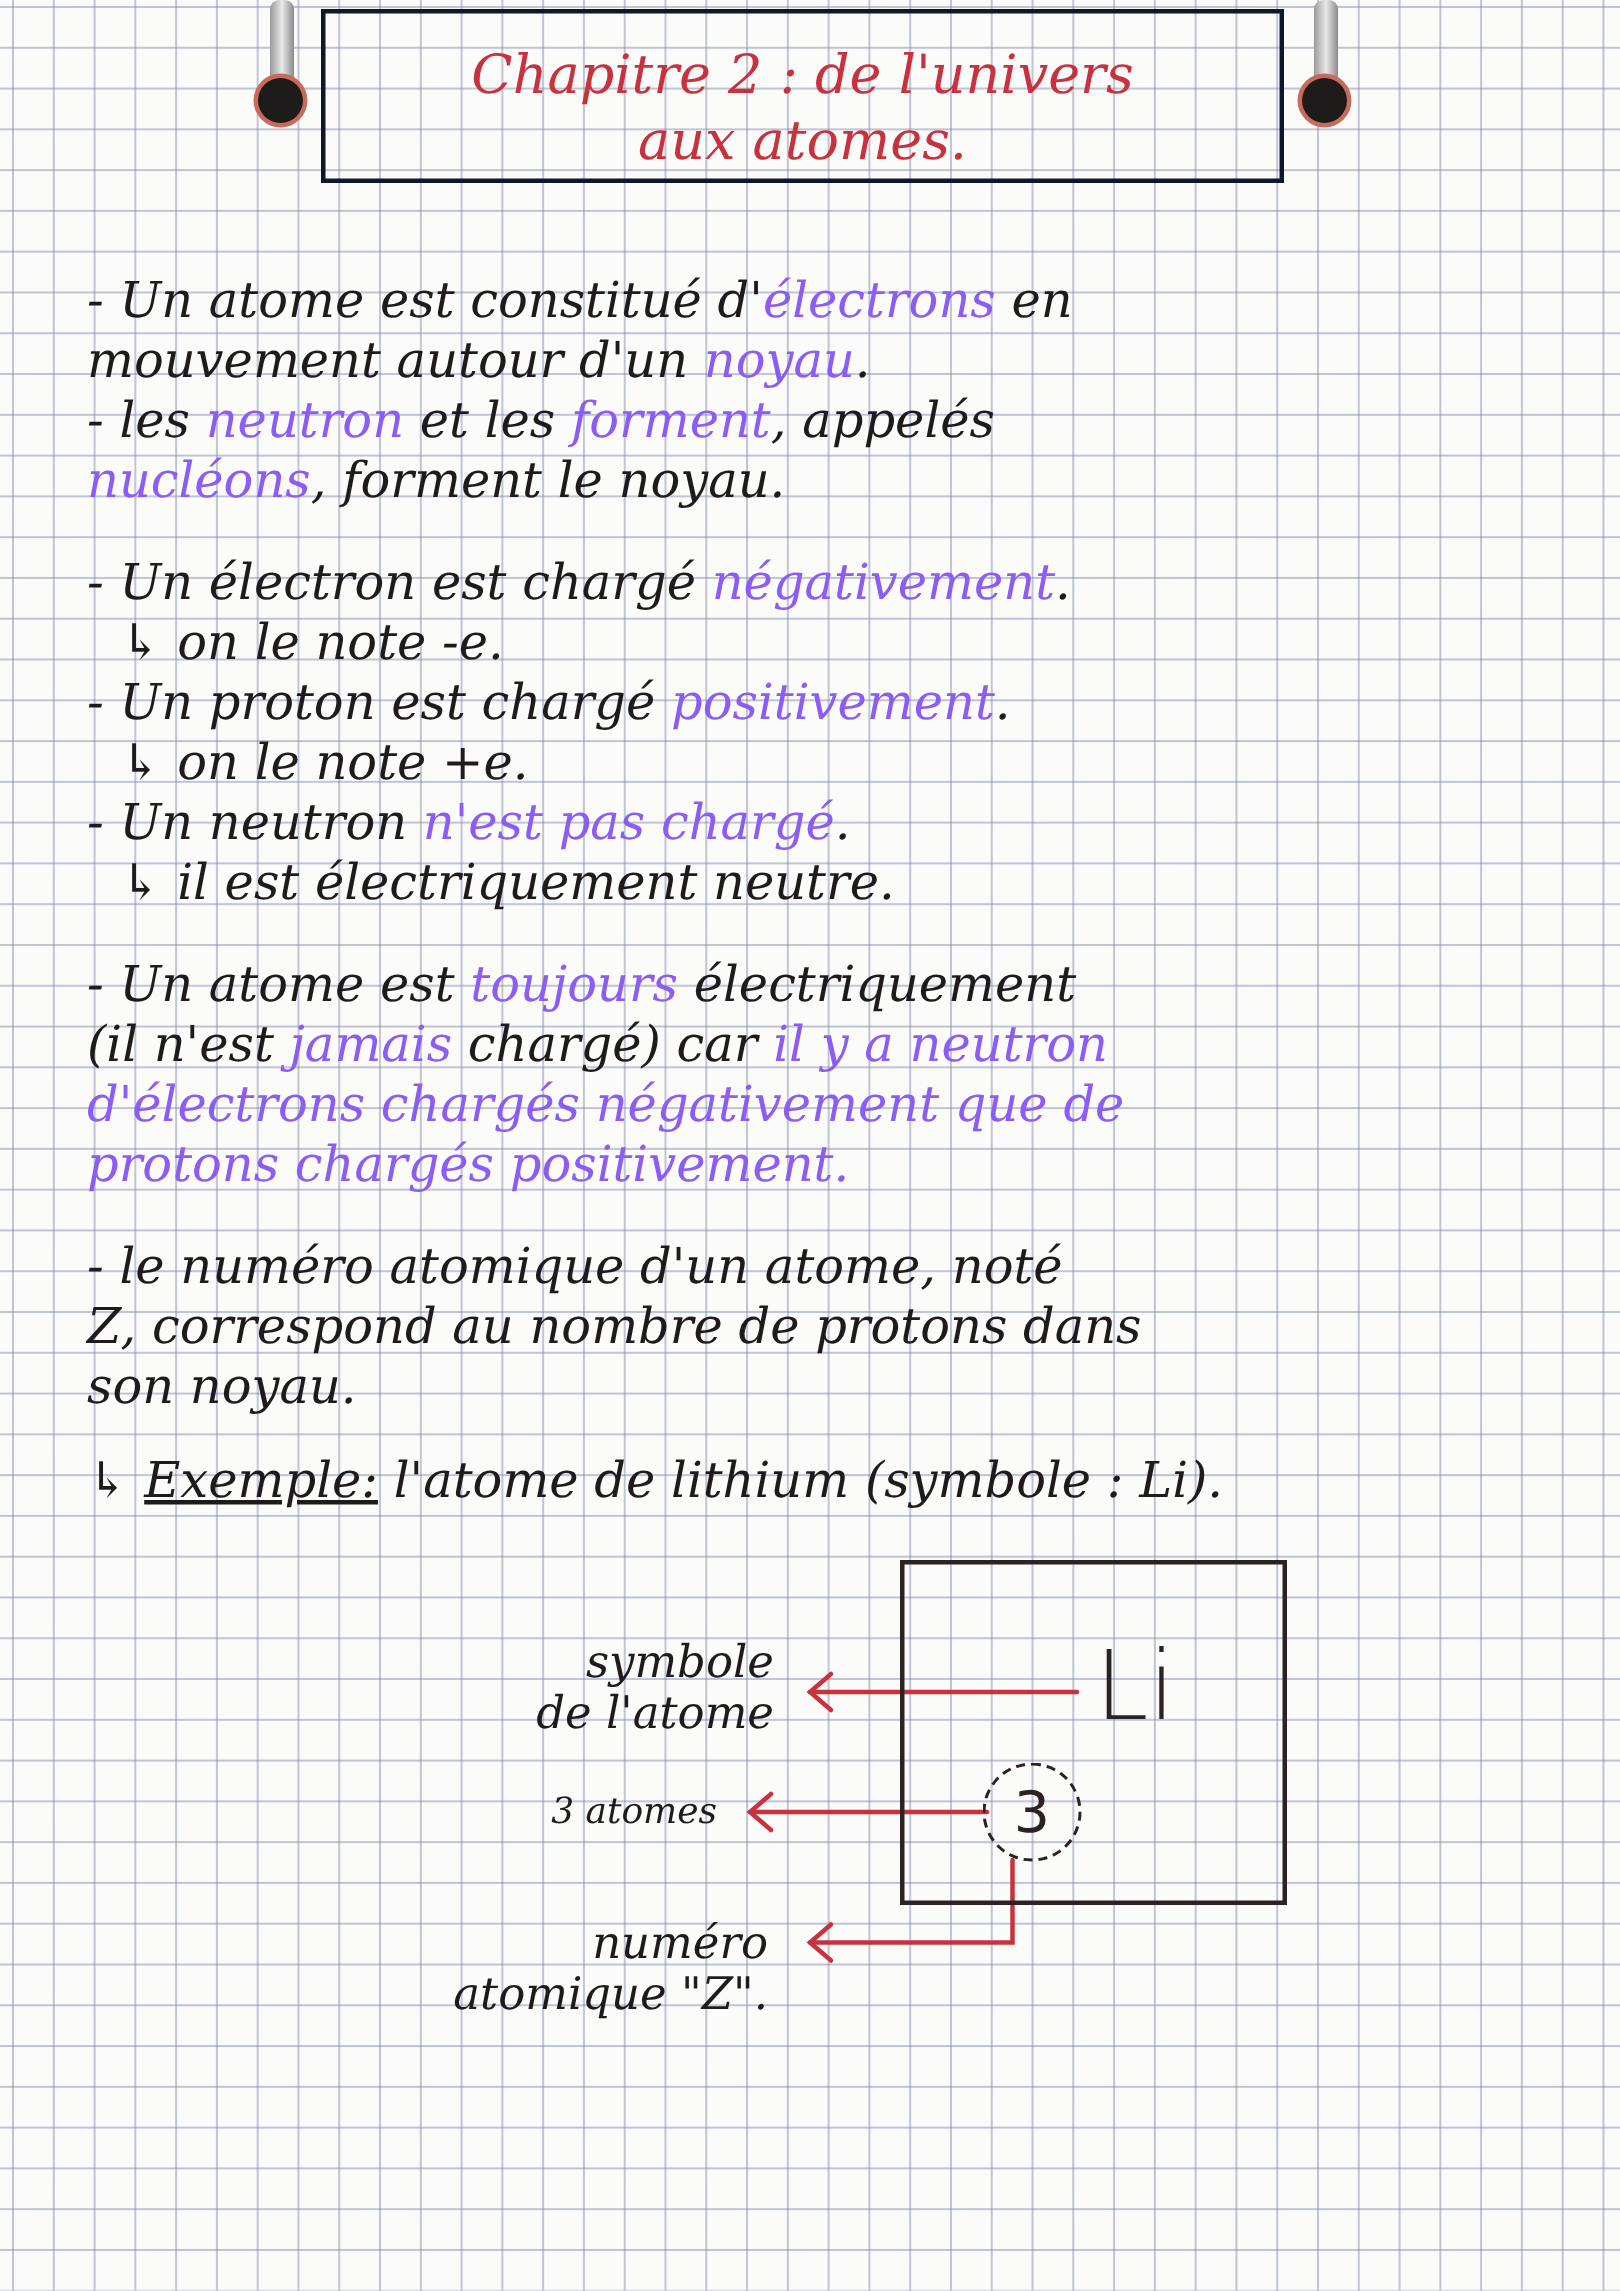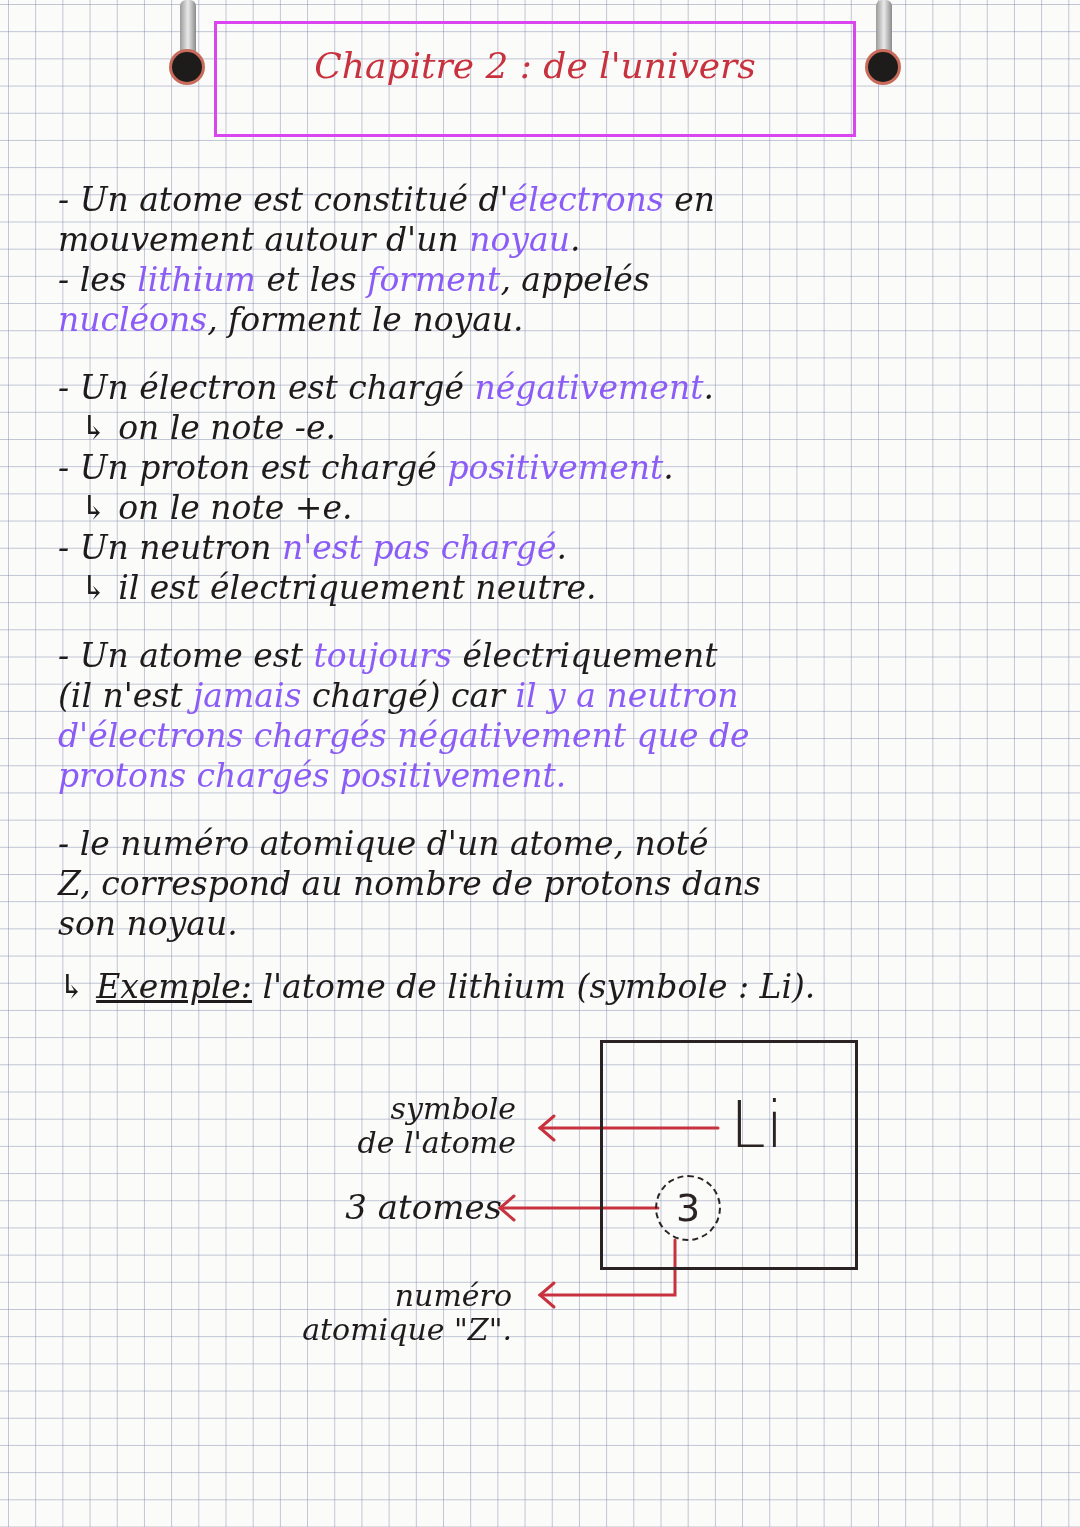--- a/index.html
+++ b/index.html
@@ -21,23 +21,22 @@
     position: absolute; left: 8px; top: 0; width: 16px; height: 60px;
     background: linear-gradient(to right, #9a9a9a, #e9e9e9, #8a8a8a);
     border-radius: 6px;
   }
   .ring .hole {
     position: absolute; left: 0; top: 52px; width: 30px; height: 30px;
     border-radius: 50%; background: #1e1b1b; box-shadow: 0 0 0 3px #c96b5b;
   }
   .title-box {
     position: absolute; left: 214px; top: 6px; width: 642px; height: 116px;
-    border: 3px solid #d946ef; border-top-width: 3px;
+    border: 3px solid #0f172a; border-top-width: 3px;
     box-sizing: border-box;
-    margin-top: 15px;
   }
   .title {
     position: absolute; left: 0; right: 0; top: 20px; text-align: center;
     color: #c8323f; font-size: 36px; line-height: 44px; font-style: italic;
     font-family: "DejaVu Serif", serif;
   }
   .notes {
     position: absolute; left: 58px; top: 180px; width: 960px;
     font-size: 33px; line-height: 40px; font-style: italic;
   }
@@ -75,28 +74,29 @@
   <div class="hole"></div>
 </div>
 <div class="ring" style="left:868px;">
   <div class="bar"></div>
   <div class="hole"></div>
 </div>
 
 <div class="title-box">
   <div class="title">
     <span class="line">Chapitre 2 : de l'univers</span>
+    <span class="line">aux atomes.</span>
   </div>
 </div>
 
 <div class="notes">
   <div class="para">
     <span class="line"><span>- Un atome est constitué d'</span><span class="red">électrons</span><span> en</span></span>
     <span class="line"><span>mouvement autour d'un </span><span class="red">noyau</span><span>.</span></span>
-    <span class="line"><span>- les </span><span class="red">lithium</span><span> et les </span><span class="red">forment</span><span>, appelés</span></span>
+    <span class="line"><span>- les </span><span class="red">neutron</span><span> et les </span><span class="red">forment</span><span>, appelés</span></span>
     <span class="line"><span class="red">nucléons</span><span>, forment le noyau.</span></span>
   </div>
   <div class="para">
     <span class="line"><span>- Un électron est chargé </span><span class="red">négativement</span><span>.</span></span>
     <span class="line indent"><span>↳ on le note -e.</span></span>
     <span class="line"><span>- Un proton est chargé </span><span class="red">positivement</span><span>.</span></span>
     <span class="line indent"><span>↳ on le note +e.</span></span>
     <span class="line"><span>- Un neutron </span><span class="red">n'est pas chargé</span><span>.</span></span>
     <span class="line indent"><span>↳ il est électriquement neutre.</span></span>
   </div>
@@ -130,18 +130,18 @@
       <polyline points="304,243 290,255 304,267"></polyline>
     </g>
   </svg>
   <div class="elem-box"></div>
   <div class="elem-symbol">Li</div>
   <div class="z-circle">3</div>
   <div class="label" style="left:40px; top:52px; width:226px;">
     <span class="line">symbole</span>
     <span class="line">de l'atome</span>
   </div>
-  <div class="label" style="left:32px; top:150px; width:220px; font-size:34px;">3 atomes</div>
+  <div class="label" style="left:8px; top:150px; width:220px; font-size:24px;">3 atomes</div>
   <div class="label" style="left:0px; top:239px; width:262px;">
     <span class="line">numéro</span>
     <span class="line">atomique "Z".</span>
   </div>
 </div>
 
 </body></html>

